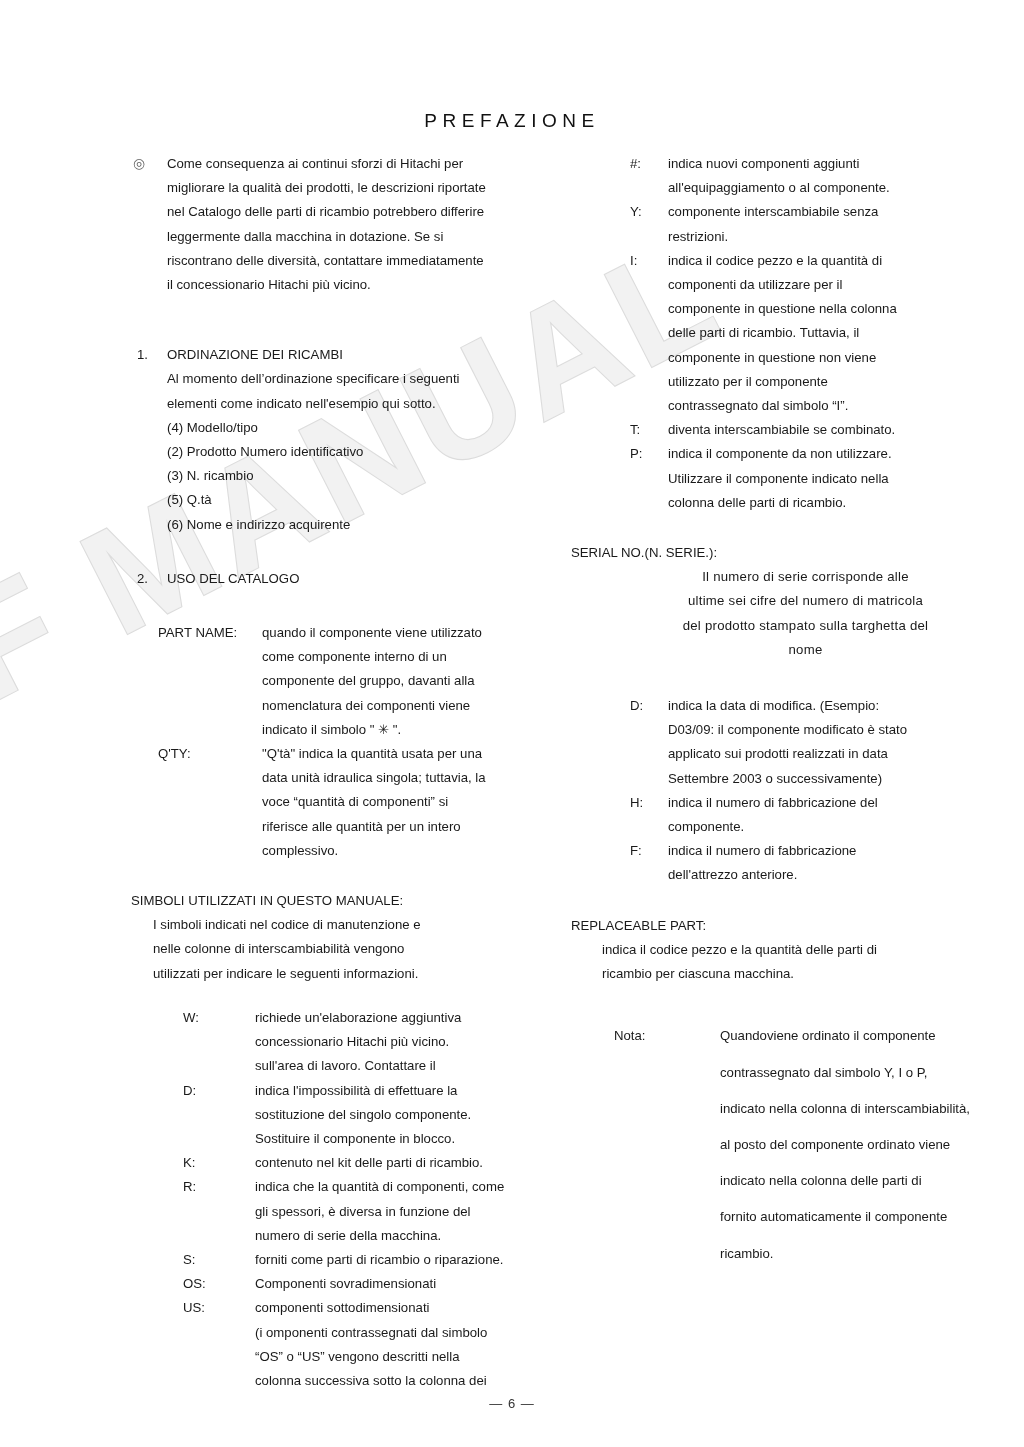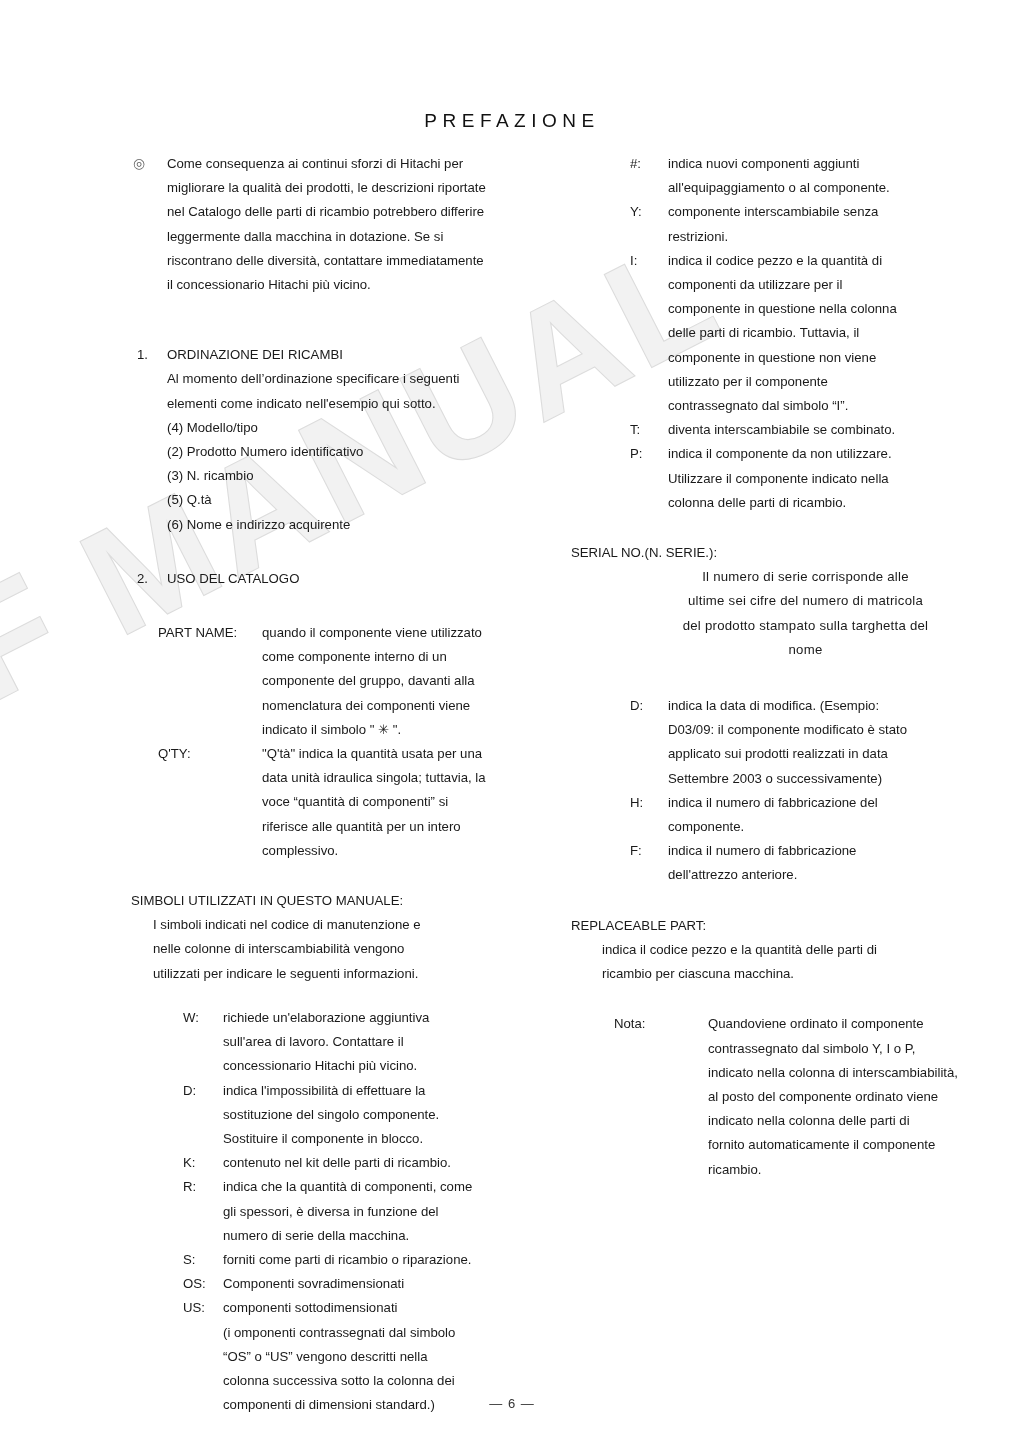--- a/index.html
+++ b/index.html
@@ -141,37 +141,37 @@
   
   .symlist { margin-left: 52px; }
   .symrow { position: relative; min-height: 24.2px; }
   .symrow .sym {
     position: absolute;
     left: 0;
     top: 0;
     width: 38px;
     white-space: nowrap;
   }
-  .symrow .desc { margin-left: 40px; }
+  .symrow .desc { margin-left: 72px; }
   .symrow .desc div { margin: 0; }
 
   
   .symlist-r { margin-left: 68px; }
   .symlist-r .symrow .sym { width: 30px; }
   .symlist-r .symrow .desc { margin-left: 38px; }
 
   
   .blk-head { margin: 0 0 0 9px; }
   .blk-body { margin: 0 0 0 40px; }
   .blk-body div { margin: 0; }
 
   .nota { position: relative; margin-left: 47px; }
   .nota .nota-lbl { position: absolute; left: 5px; top: 0; }
   .nota .nota-txt { margin-left: 99px; }
-  .nota .nota-txt div { margin: 0; }
+  .nota .nota-txt div { margin: 12px; }
 
   .serial-head { margin-left: 9px; }
   .serial-body { margin-left: 67px; letter-spacing: 0.25px; }
   .serial-body div { margin: 0; text-align: center; }
 
   .page-footer {
     position: absolute;
     left: 0;
     top: 1396px;
     width: 1024px;
@@ -269,22 +269,22 @@
         </div>
 
         <div class="spacer-20"></div>
 
         <div class="symlist">
 
           <div class="symrow">
             <span class="sym">W:</span>
             <div class="desc">
               <div>richiede un'elaborazione aggiuntiva</div>
+              <div>concessionario Hitachi più vicino.</div>
               <div>sull'area di lavoro. Contattare il</div>
-              <div>concessionario Hitachi più vicino.</div>
             </div>
           </div>
 
           <div class="symrow">
             <span class="sym">D:</span>
             <div class="desc">
               <div>indica l'impossibilità di effettuare la</div>
               <div>sostituzione del singolo componente.</div>
               <div>Sostituire il componente in blocco.</div>
             </div>
@@ -320,21 +320,20 @@
             </div>
           </div>
 
           <div class="symrow">
             <span class="sym">US:</span>
             <div class="desc">
               <div>componenti sottodimensionati</div>
               <div>(i omponenti contrassegnati dal simbolo</div>
               <div>“OS” o “US” vengono descritti nella</div>
               <div>colonna successiva sotto la colonna dei</div>
-              <div>componenti di dimensioni standard.)</div>
             </div>
           </div>
 
         </div>
       </div>
     </div>
 
     <div class="col-right">
 
       <div class="symlist-r">

